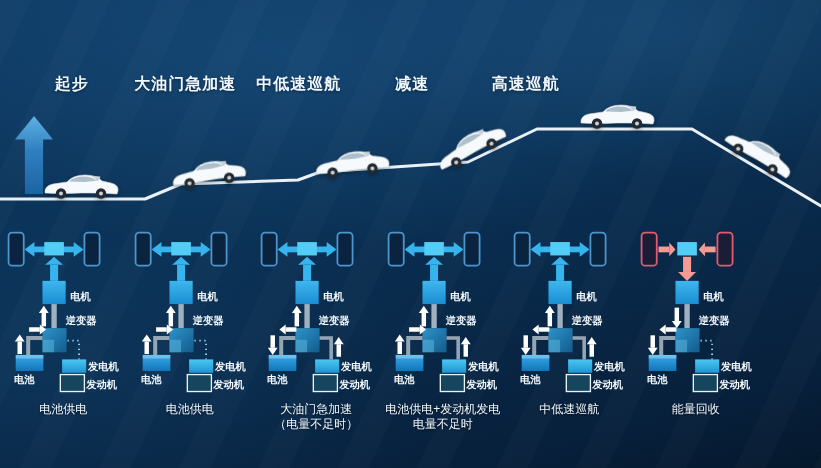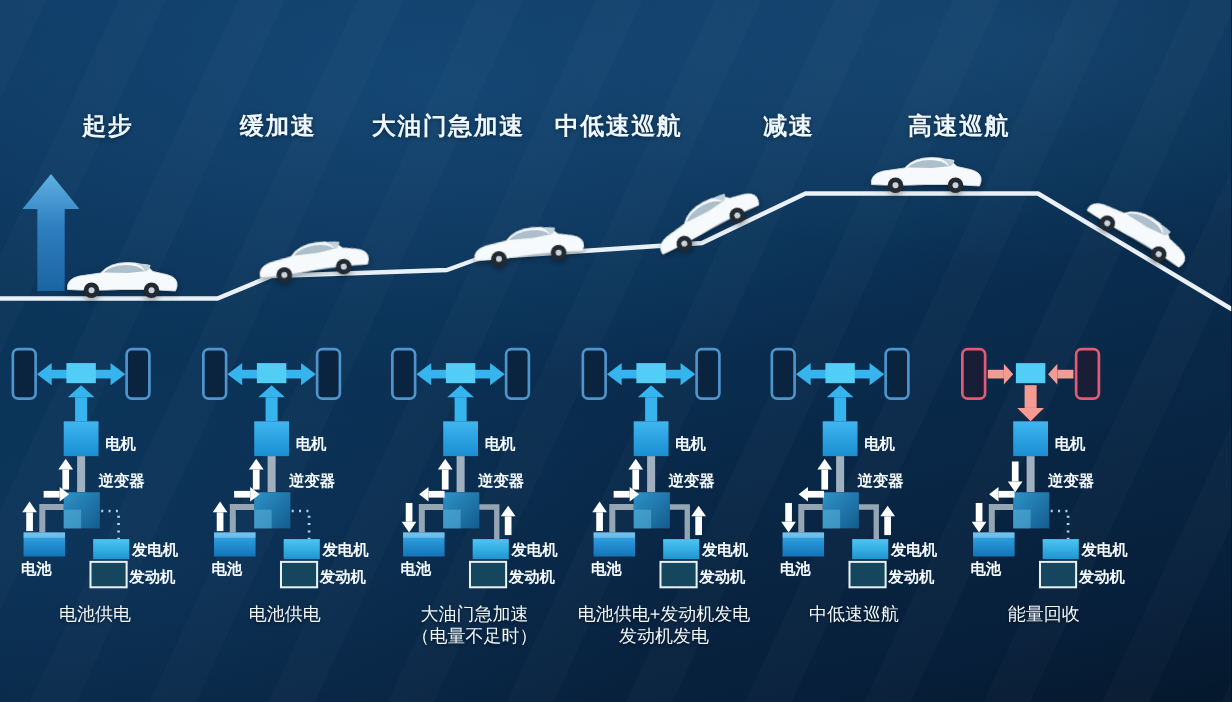--- a/index.html
+++ b/index.html
@@ -133,21 +133,20 @@
       </div>
       <div class="car" style="left: 713px; top: 136px; transform: rotate(31deg);">
         <svg viewBox="0 0 80 30" width="80" height="30">
           <use href="#car-shape"></use>
         </svg>
       </div>
     </div>
 
   <div class="phase-row">
       <div class="phase">起步</div>
-      <div class="phase">缓加速</div>
       <div class="phase">大油门急加速</div>
       <div class="phase">中低速巡航</div>
       <div class="phase">减速</div>
       <div class="phase">高速巡航</div>
     </div>
 
   <div class="pt-row">
     <div class="pt-col f-battery_out">
       <svg class="pt-svg" width="116" height="168" viewBox="0 0 130 188">
 
@@ -465,21 +464,21 @@
           <rect x="88" y="129" width="5" height="14"></rect>
         </g>
 
         <rect x="64" y="146" width="27" height="15" fill="url(#gGen)"></rect>
         <text x="93" y="158">发电机</text>
         <rect x="62" y="163" width="27" height="19" fill="#16465e" stroke="#e8f2f8" stroke-width="1.5"></rect>
         <text x="91" y="178">发动机</text>
       </svg>
       <div class="pt-caption">
         <div>电池供电+发动机发电</div>
-        <div>发动机发电</div>
+        <div>电量不足时</div>
       </div>
     </div>
 
     <div class="pt-col f-battery_charge f-generator_active">
       <svg class="pt-svg" width="116" height="168" viewBox="0 0 130 188">
 
         <rect class="wheel" x="4" y="4" width="17" height="37" rx="4"></rect>
         <rect class="wheel" x="89" y="4" width="17" height="37" rx="4"></rect>
 
         <g class="axle-normal flow-cyan">

